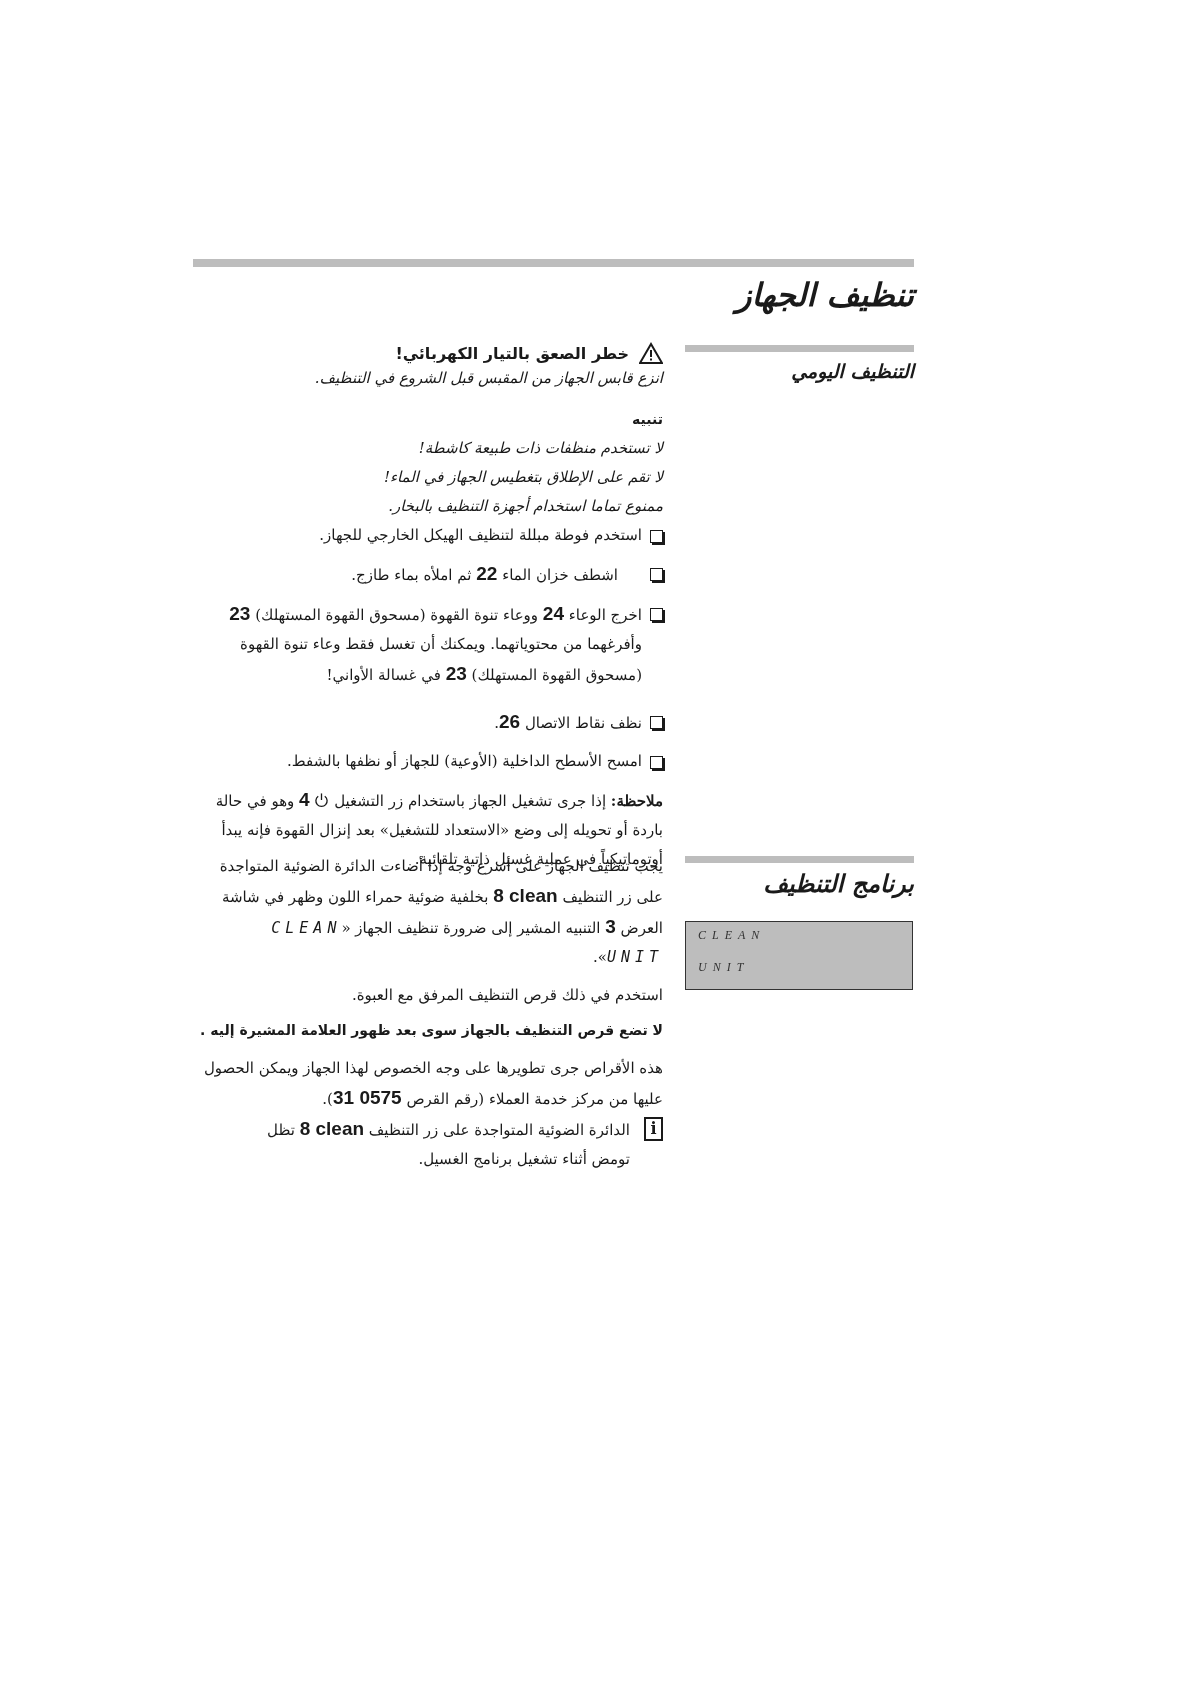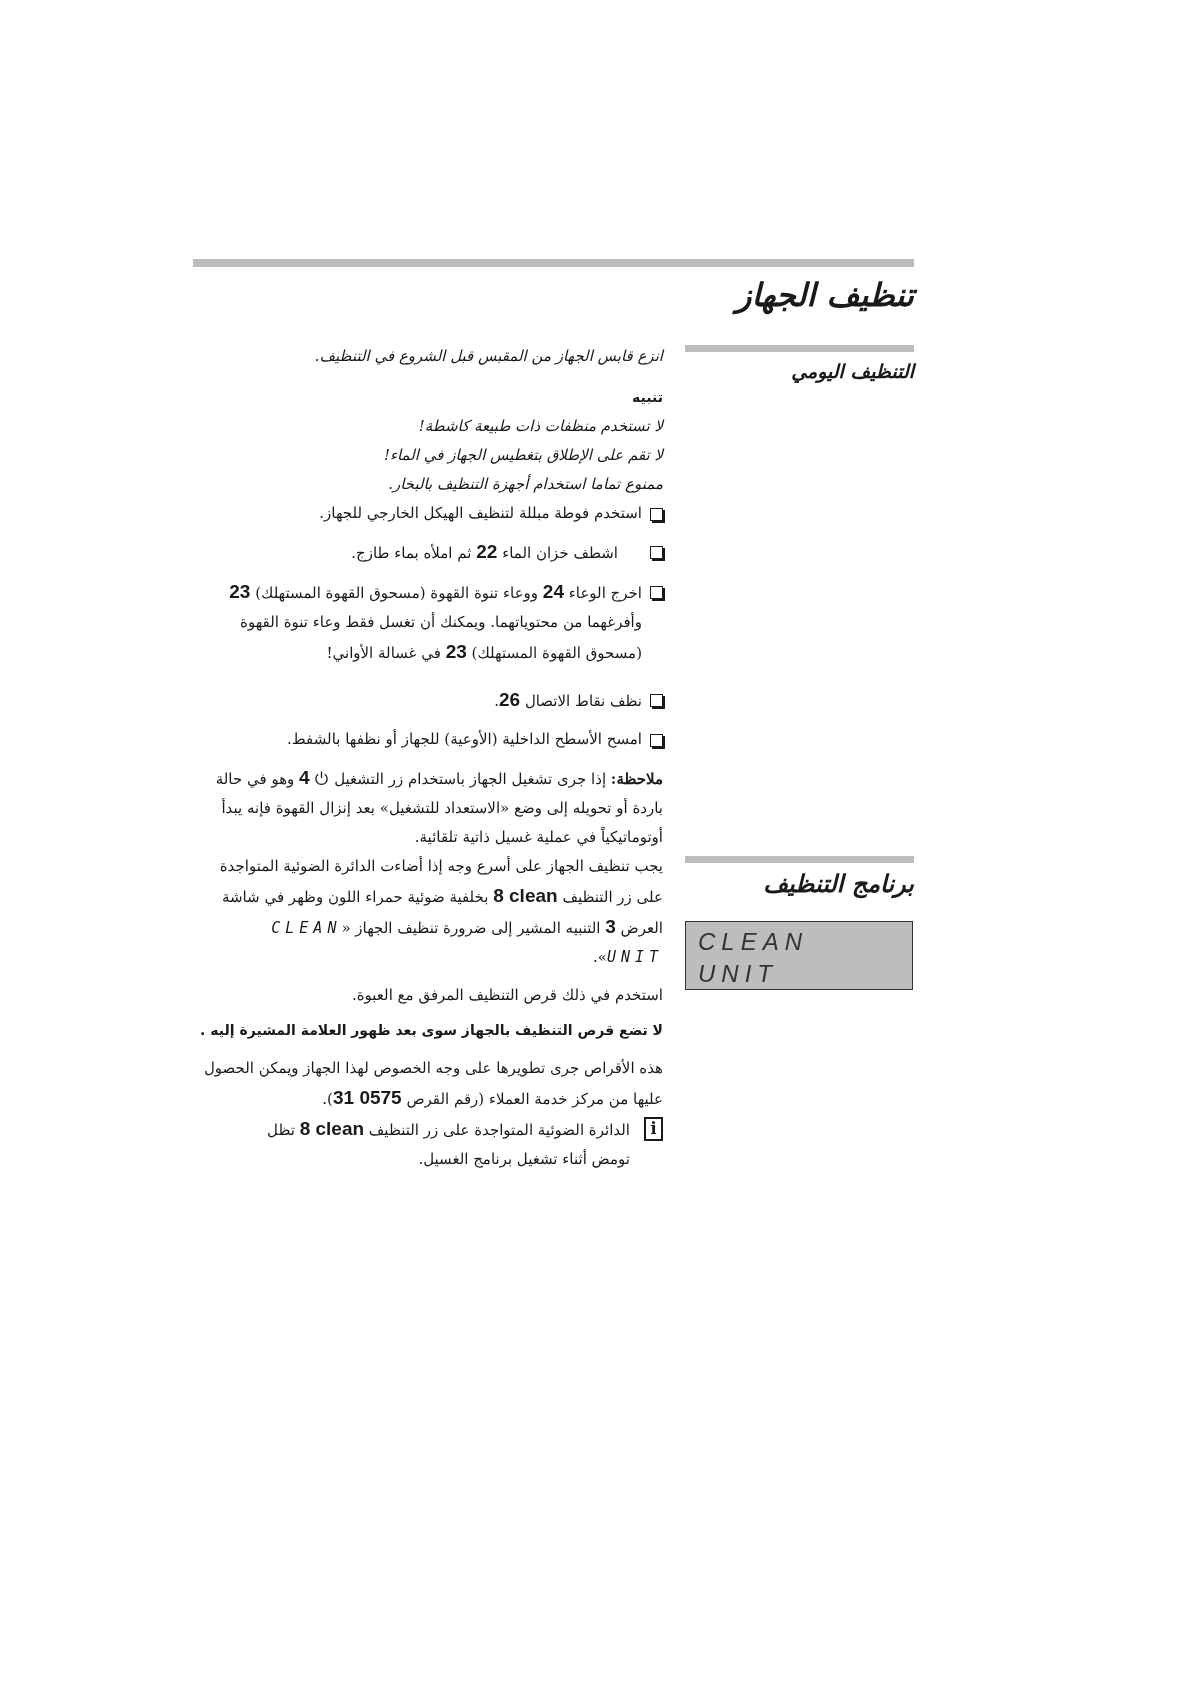--- a/index.html
+++ b/index.html
@@ -11,33 +11,41 @@
   .col { position:absolute; direction:rtl; text-align:right; }
   .p { font-size:15px; line-height:29px; margin:0; }
   .it { font-style:italic; }
   .b { font-weight:bold; }
   .num { font-family:"Liberation Sans", sans-serif; font-weight:bold; font-size:19px; direction:ltr; unicode-bidi:embed; }
   .lcd { font-family:"DejaVu Sans Mono", monospace; font-style:italic; letter-spacing:5px; direction:ltr; unicode-bidi:embed; }
   .bullet { display:flex; direction:rtl; align-items:flex-start; gap:8px; }
   .box { flex:0 0 auto; width:11px; height:11px; border:1.5px solid #1a1a1a; border-top-width:1px; border-left-width:1px; margin-top:9px; box-shadow:2px 2px 0 #1a1a1a; }
   .warn-head { display:flex; direction:rtl; align-items:center; gap:10px; font-weight:bold; font-size:16px; font-family:"DejaVu Sans", sans-serif; }
   .lcd-box { position:absolute; background:#bdbdbd; border:1.5px solid #333; }
-  .lcd-line { font-family:Liberation Sans, sans-serif; font-style:italic; font-size:24px; letter-spacing:6px; color:#333; position:absolute; left:12px; }
+  .lcd-line { font-family:Liberation Serif, serif; font-style:italic; font-size:12px; letter-spacing:6px; color:#333; position:absolute; left:12px; }
   .info-icon { display:inline-block; width:22px; height:20px; border:2px solid #1a1a1a; text-align:center; font-weight:bold; font-family:"DejaVu Serif", serif; font-size:16px; line-height:20px; }
 </style>
 </head>
 <body>
 
 <div class="abs rule" style="left:193px; top:259px; width:721px; height:8px;"></div>
 <div class="abs title" style="right:276px; top:276px; font-size:32px;">تنظيف الجهاز</div>
 
 <div class="abs rule" style="left:685px; top:345px; width:229px; height:7px;"></div>
 <div class="abs title" style="right:276px; top:360px; font-size:19px;">التنظيف اليومي</div>
 
 <div class="col" style="right:527px; top:342px; width:470px;">
+  <div class="warn-head">
+    <svg width="24" height="22" viewBox="0 0 24 22">
+      <polygon points="12,2 23,21 1,21" fill="none" stroke="#1a1a1a" stroke-width="2"></polygon>
+      <rect x="11" y="8" width="2" height="7" fill="#1a1a1a"></rect>
+      <rect x="11" y="16.5" width="2" height="2" fill="#1a1a1a"></rect>
+    </svg>
+    <span>خطر الصعق بالتيار الكهربائي!</span>
+  </div>
   <p class="p it" style="margin-top:0;">انزع قابس الجهاز من المقبس قبل الشروع في التنظيف.</p>
 
   <p class="p b" style="margin-top:12px; font-size:14px; font-family:'DejaVu Sans', sans-serif;">تنبيه</p>
   <p class="p it">لا تستخدم منظفات ذات طبيعة كاشطة!</p>
   <p class="p it">لا تقم على الإطلاق بتغطيس الجهاز في الماء!</p>
   <p class="p it">ممنوع تماما استخدام أجهزة التنظيف بالبخار.</p>
 
   <div class="bullet" style="">
     <span class="box"></span>
     <p class="p"><span>استخدم فوطة مبللة لتنظيف الهيكل الخارجي للجهاز.</span></p>

